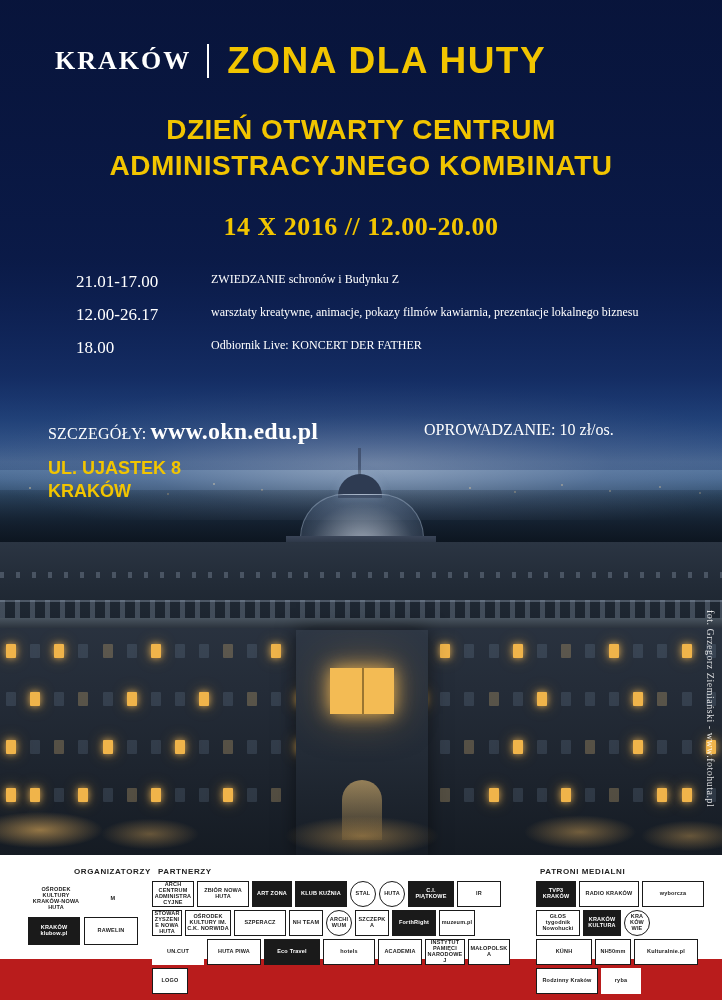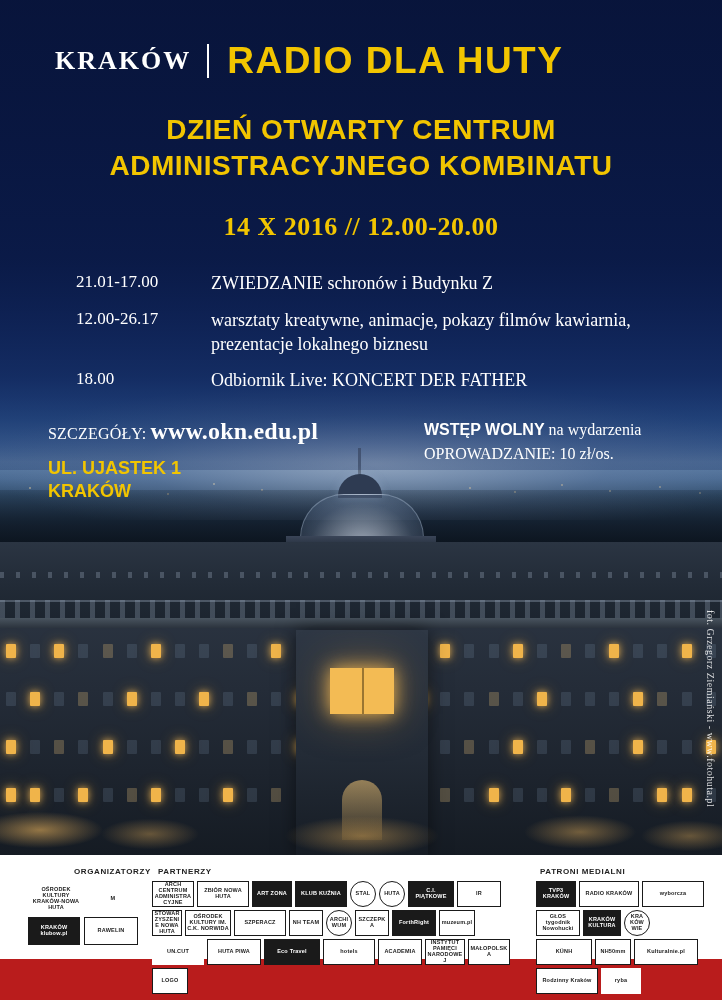--- a/index.html
+++ b/index.html
@@ -291,21 +291,21 @@
     margin-bottom: 13px;
   }
   .sched-time {
     width: 135px;
     flex: 0 0 135px;
     font-size: 17px;
   }
   .sched-desc {
     flex: 1;
     line-height: 1.32;
-    font-size: 18px;
+    font-size: 12px;
   }
 
   .details-left {
     position: absolute;
     left: 48px; top: 418px;
     color: #ffffff;
     font-family: "Liberation Serif", serif;
   }
   .details-left .line1 {
     font-size: 16px;
@@ -586,21 +586,21 @@
 
     <div class="ground-glow"></div>
     <div class="text-scrim"></div>
   </div>
 
   <div class="content">
 
     <div class="header-row">
       <div class="krakow-logo">KRAKÓW</div>
       <div class="logo-divider"></div>
-      <div class="title-main">RADIO DLA HUTY</div>
+      <div class="title-main">ZONA DLA HUTY</div>
     </div>
 
     <div class="subtitle">
       <span class="l1">DZIEŃ OTWARTY CENTRUM</span>
       <span class="l2">ADMINISTRACYJNEGO KOMBINATU</span>
     </div>
 
     <div class="datetime">14 X 2016 // 12.00-20.00</div>
 
     <div class="schedule">
@@ -617,29 +617,26 @@
         <div class="sched-desc">Odbiornik Live: KONCERT DER FATHER</div>
       </div>
     </div>
 
     <div class="details-left">
       <div class="line1">
         <span>SZCZEGÓŁY:</span>
         <span class="url">www.okn.edu.pl</span>
       </div>
       <div class="addr">
-        <div>UL. UJASTEK 1</div>
+        <div>UL. UJASTEK 8</div>
         <div>KRAKÓW</div>
       </div>
     </div>
 
     <div class="details-right">
-      <div>
-        <span class="strong">WSTĘP WOLNY</span><span> na wydarzenia</span>
-      </div>
       <div>OPROWADZANIE: 10 zł/os.</div>
     </div>
 
     <div class="photo-credit">fot. Grzegorz Ziemiański - www.fotohuta.pl</div>
   </div>
 
   <div class="footer">
     <div class="footer-label lbl-org">ORGANIZATORZY</div>
     <div class="footer-label lbl-part">PARTNERZY</div>
     <div class="footer-label lbl-med">PATRONI MEDIALNI</div>

